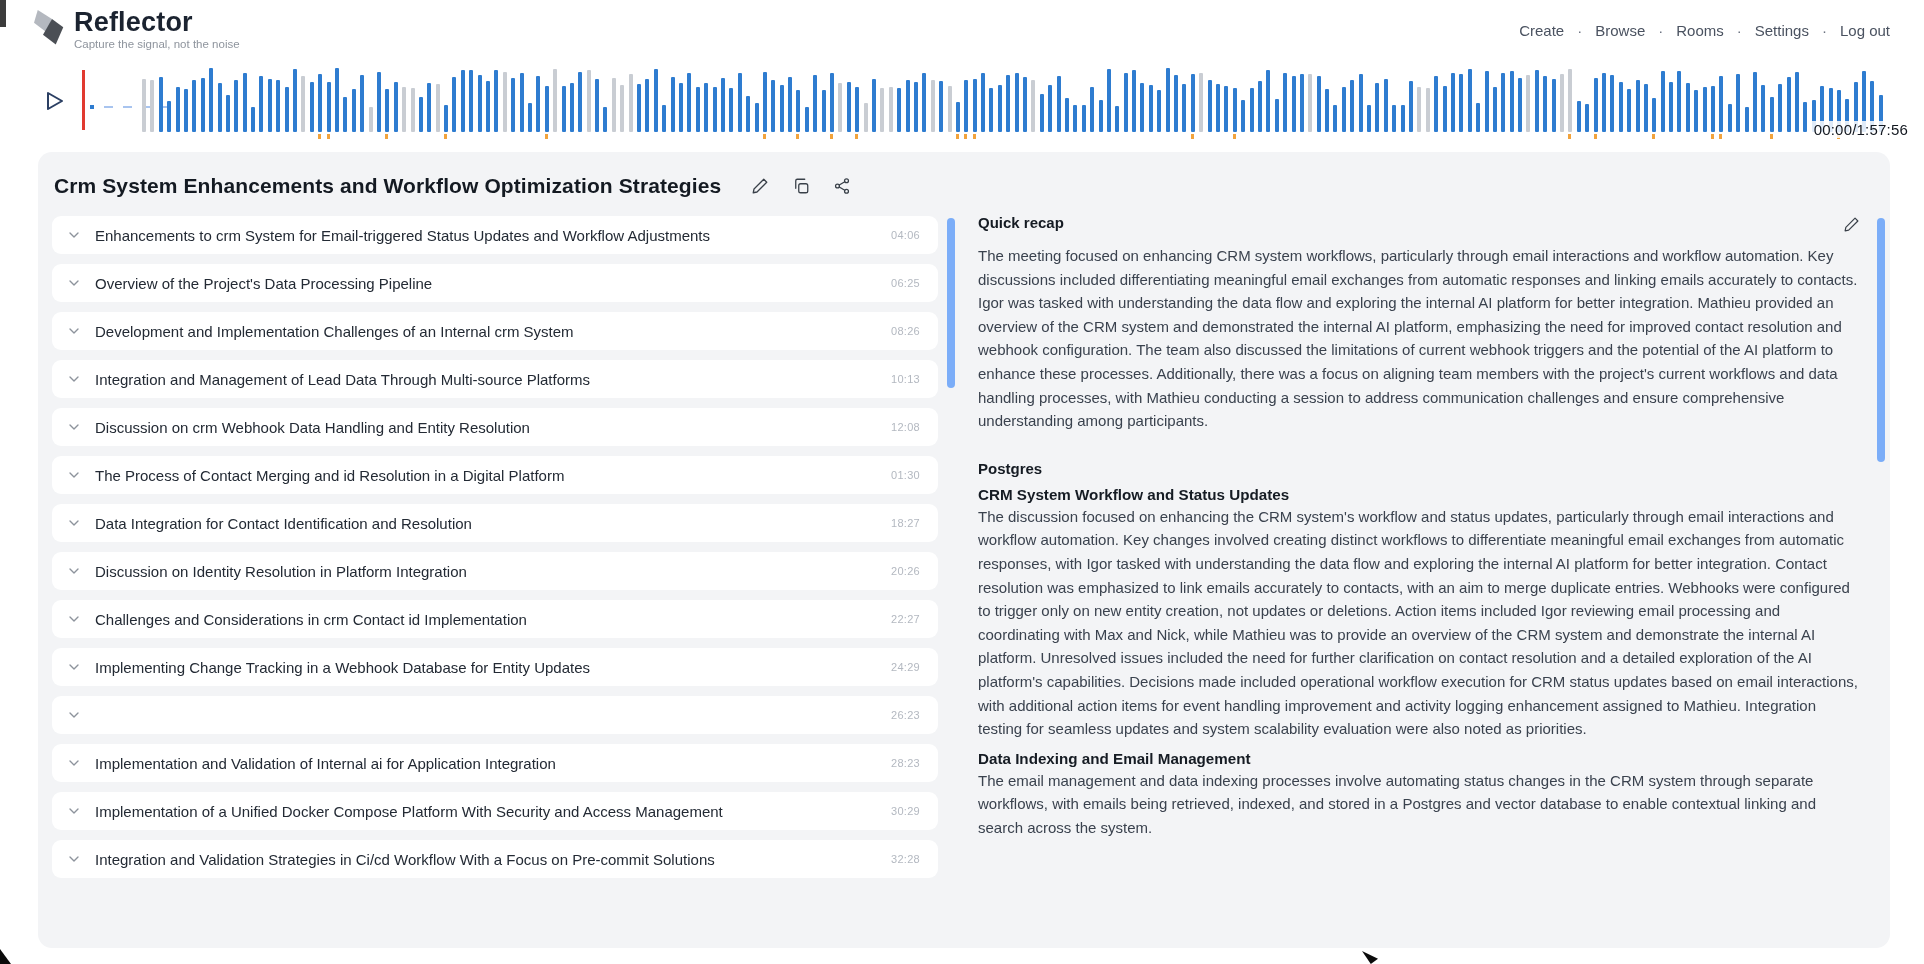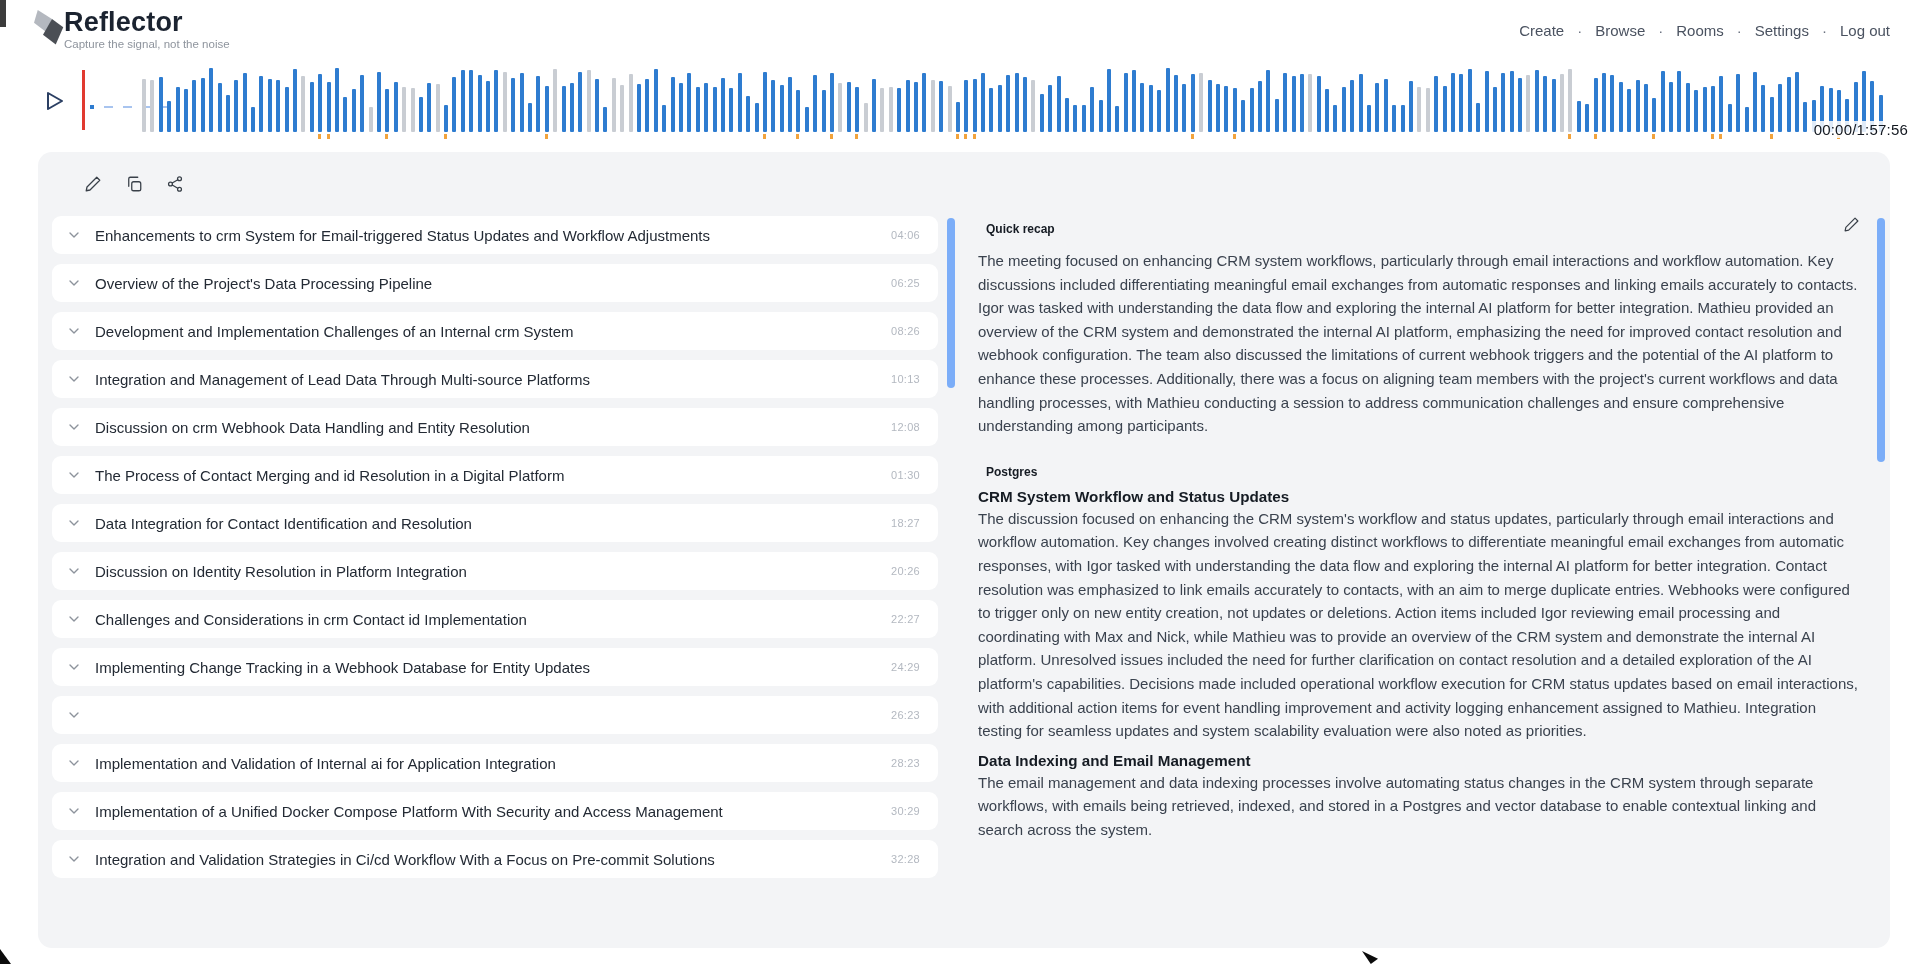--- a/index.html
+++ b/index.html
@@ -8,21 +8,21 @@
     width: 1924px; height: 964px;
     background: #ffffff;
     font-family: "Liberation Sans", sans-serif;
     color: #1a212b;
     overflow: hidden;
     position: relative;
   }
   
   .header { position: absolute; top: 6px; left: 34px; right: 34px; height: 58px;
             display: flex; justify-content: space-between; align-items: flex-start; }
-  .brand { display: flex; align-items: flex-start; }
+  .brand { display: flex; gap: 10px; align-items: flex-start; }
   .brand-text { display: flex; flex-direction: column; }
   .app-name { font-size: 27px; font-weight: 800; color: #1b2330; margin: 2px 0 0 0; line-height: 1.05; letter-spacing: .2px; }
   .tagline { font-size: 11.5px; color: #8e949d; margin-top: 2px; }
   .main-nav { display: flex; gap: 13px; align-items: center; margin-top: 16px;
               font-size: 15px; color: #4a5260; }
   .nav-link { cursor: pointer; }
   .nav-sep { color: #6b7280; }
 
   
   .player { position: absolute; top: 60px; left: 42px; right: 16px; height: 82px;
@@ -61,21 +61,21 @@
   .chev svg { display: block; }
   .topic-label { margin-left: 13px; font-size: 15px; color: #232a34; white-space: nowrap; overflow: hidden; }
   .topic-time { margin-left: auto; font-size: 11px; color: #b3b8c0; letter-spacing: .3px; flex: 0 0 auto; }
   .topics-scrollbar { position: absolute; right: 1px; top: 2px; width: 8px; height: 170px; border-radius: 4px; }
 
   
   .recap-area { position: absolute; left: 940px; top: 62px; width: 884px; bottom: 6px; overflow: hidden; }
   .recap-pencil { position: absolute; top: 2px; right: 2px; width: 17px; height: 17px;
                   color: #394049; background: none; border: none; padding: 0; cursor: pointer; }
   .recap-pencil svg { display: block; }
-  .section-h { font-size: 12px; font-weight: 700; color: #151b23; margin: 8px; }
+  .section-h { font-size: 15px; font-weight: 700; color: #151b23; margin: 0; }
   .summary-h { margin-top: 27px; }
   .para { font-size: 15px; line-height: 23.6px; color: #3a424e; margin: 13px 0 0 0; }
   .sec { margin-top: 9px; }
   .sec-title { font-size: 15.2px; font-weight: 700; color: #151b23; margin: 0; }
   .sec-para { margin-top: 2px; }
   .right-scrollbar { position: absolute; right: 5px; top: 66px; width: 8px; height: 244px; border-radius: 4px; }
 
   
   .artifact-top-left { position: absolute; left: 0; top: 0; width: 6px; height: 27px; background: #3c3c3c; }
   .artifact-bottom-left { position: absolute; left: 0; bottom: 0; width: 11px; height: 15px; background: #0b0b0b;
@@ -778,20 +778,21 @@
           <div class="bar" style="height: 37px; background: rgb(46, 124, 208);"></div>
         </div>
       </div>
     <div class="time-display">00:00/1:57:56</div>
   </div>
 </div>
 
 <main class="card">
 
   <div class="title-row">
+    <h2 class="meeting-title">Crm System Enhancements and Workflow Optimization Strategies</h2>
     <button class="action-btn">
       <span>
         <svg width="18" height="18" viewBox="0 0 24 24" fill="none" stroke="currentColor" stroke-width="1.7" stroke-linecap="round" stroke-linejoin="round">
           <path d="M17 3l4 4L8 20l-5 1 1-5L17 3z"></path>
         </svg>
       </span>
     </button>
     <button class="action-btn">
       <span>
         <svg width="18" height="18" viewBox="0 0 24 24" fill="none" stroke="currentColor" stroke-width="1.7" stroke-linecap="round" stroke-linejoin="round">

